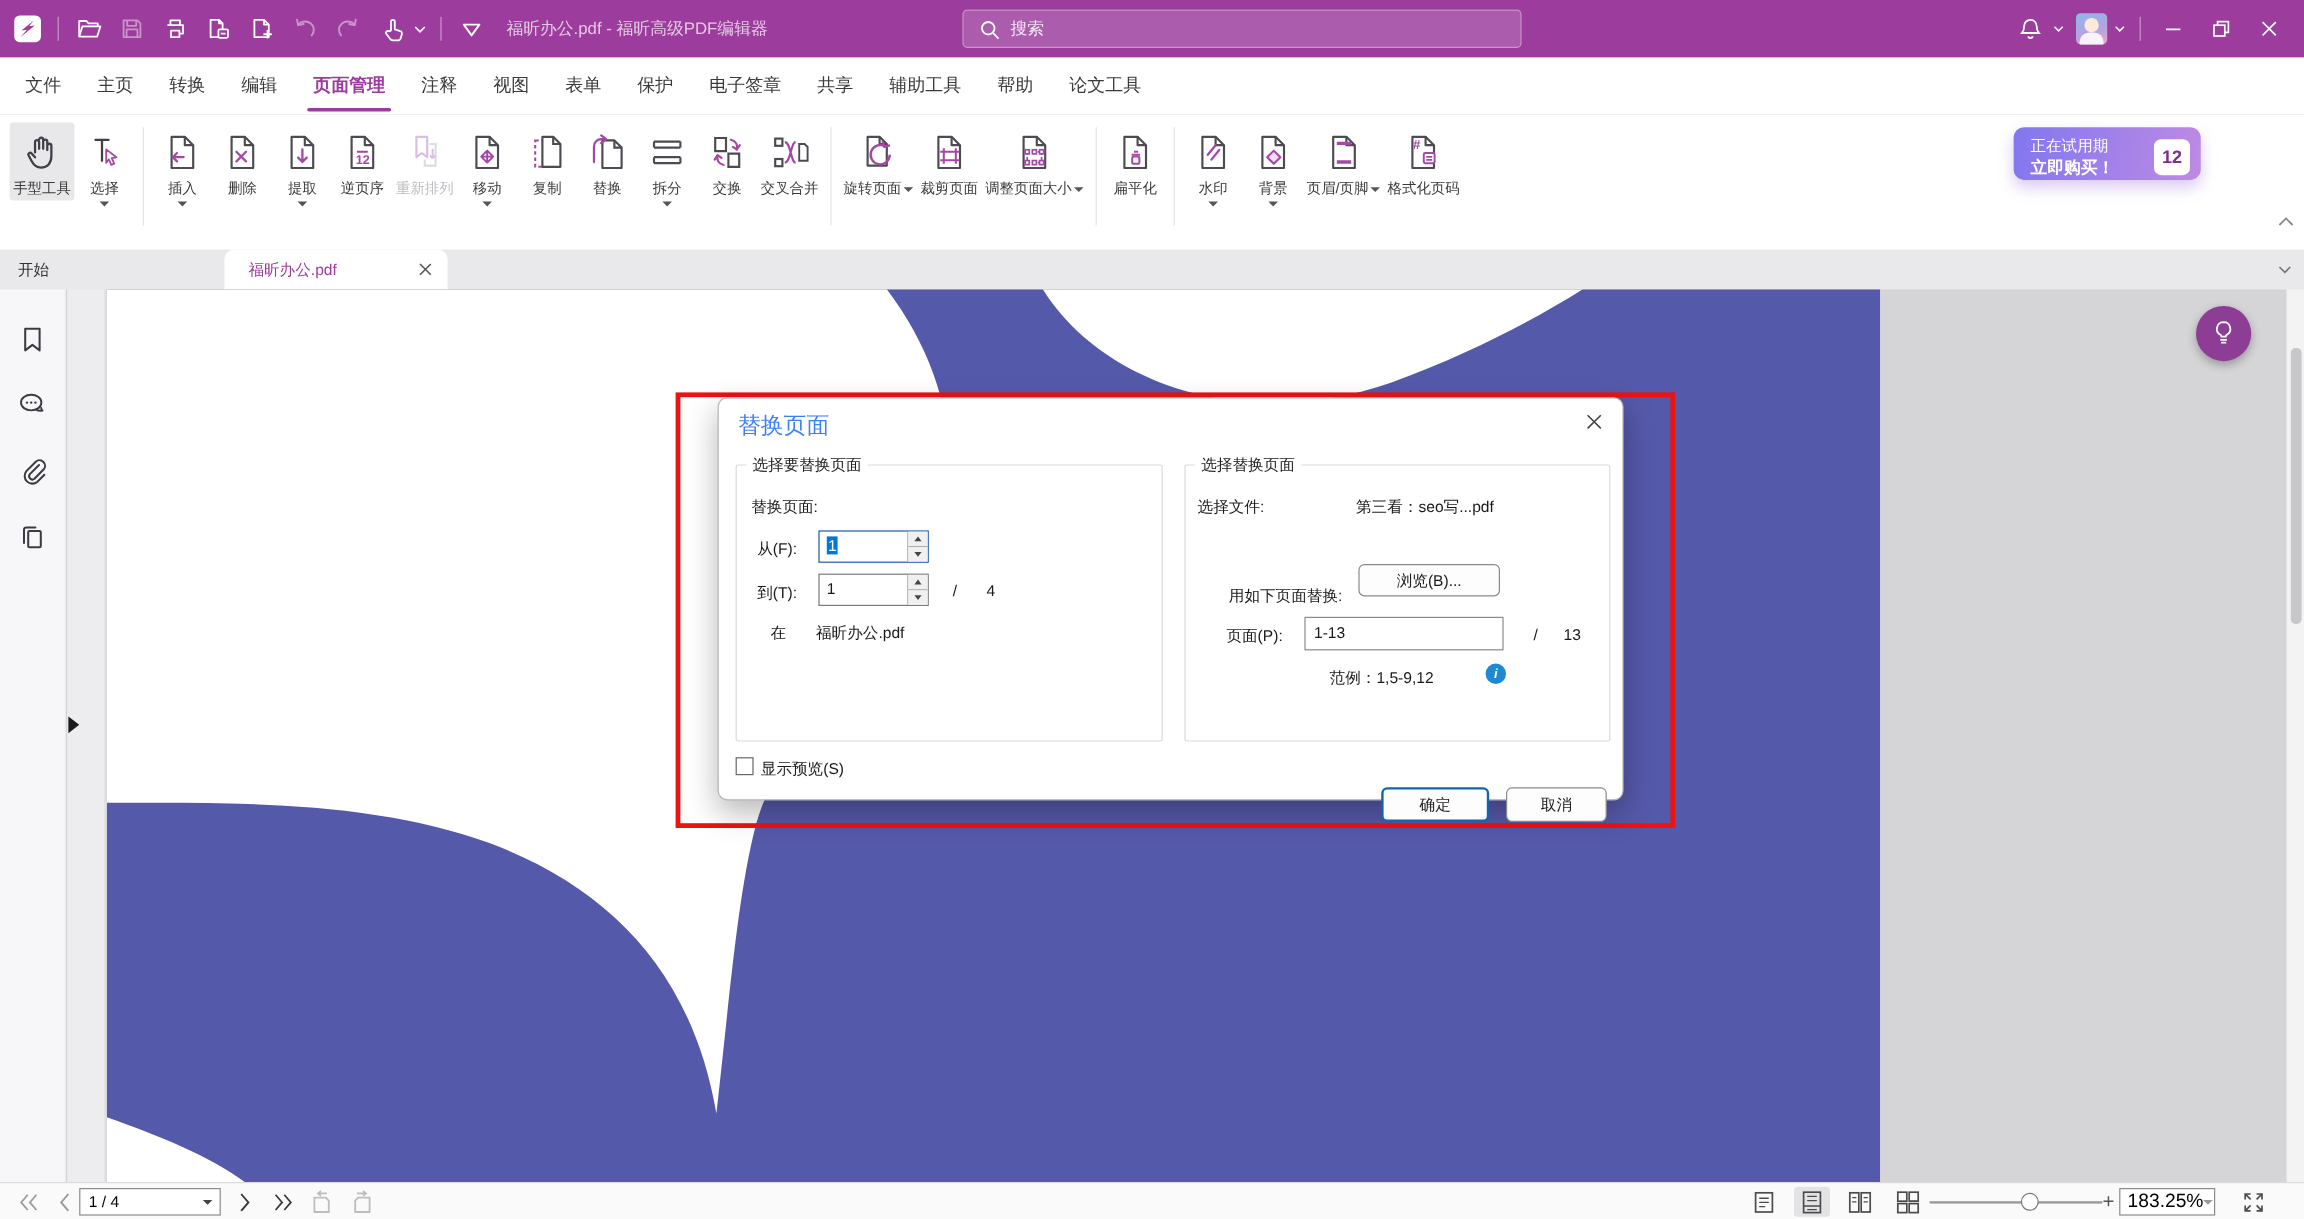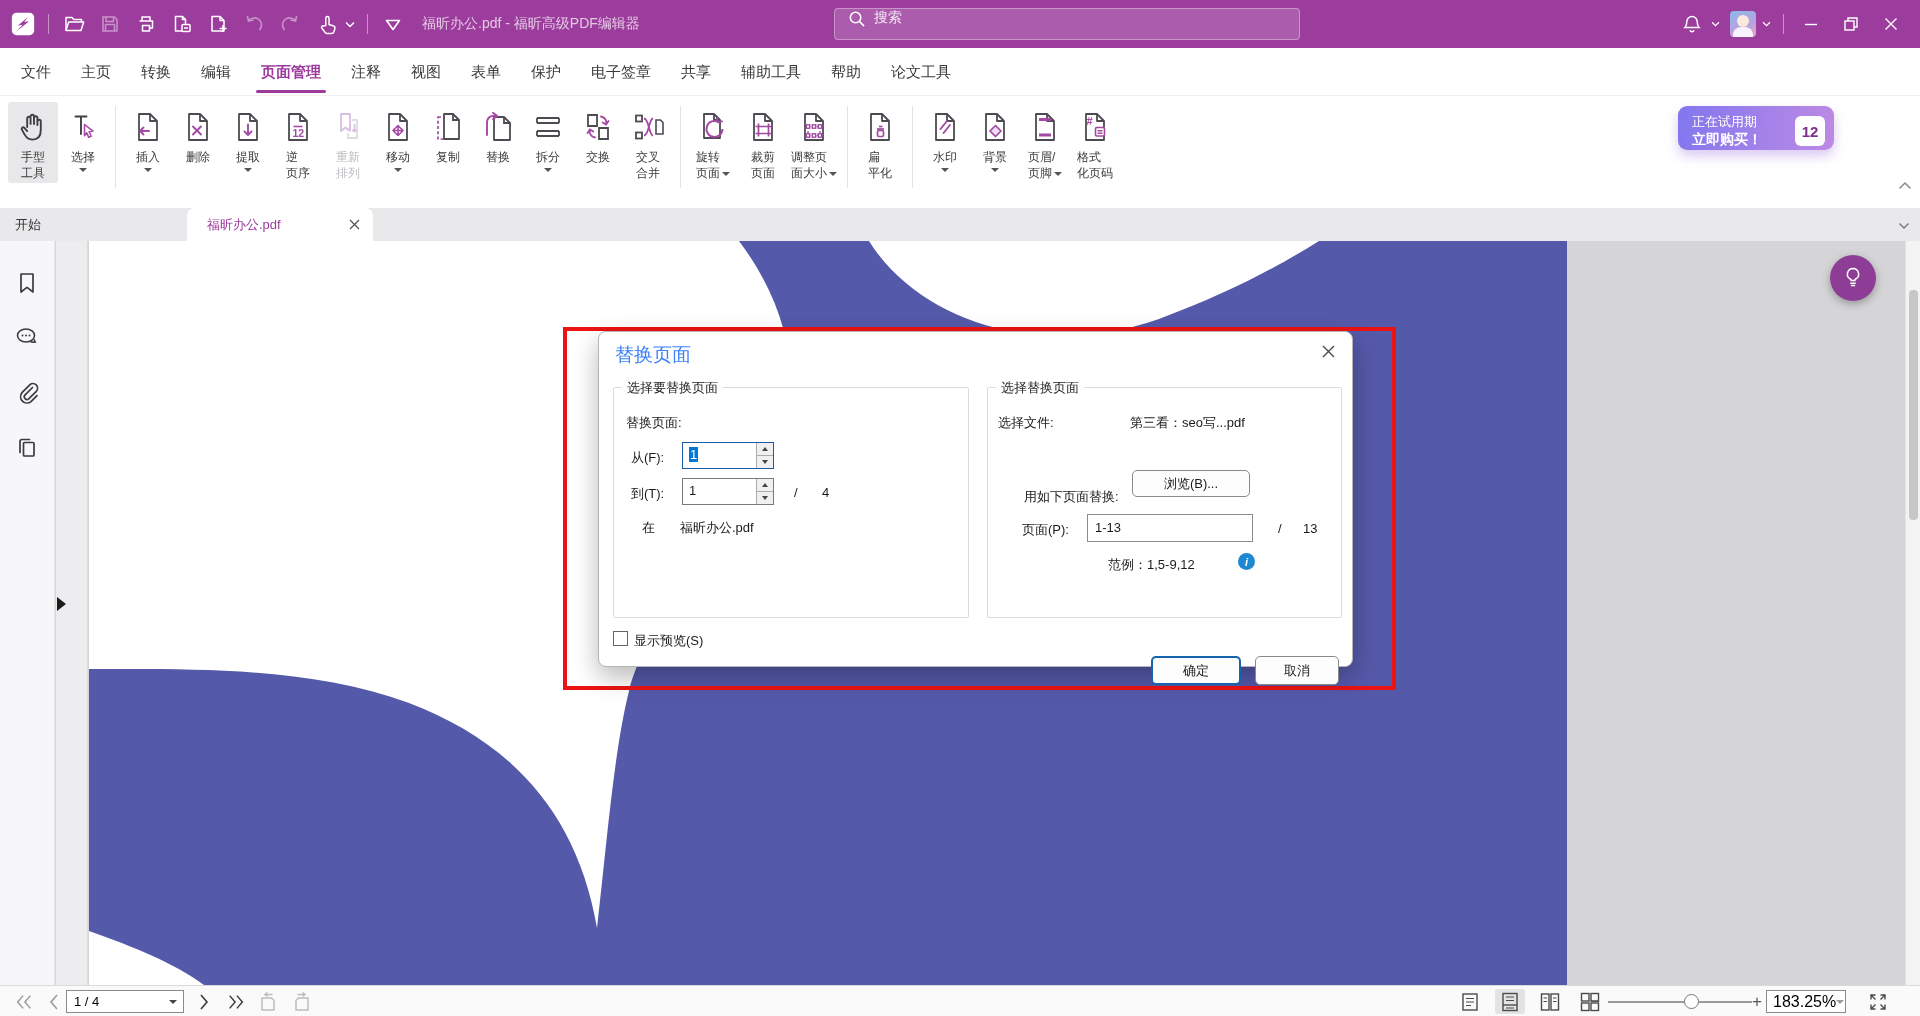--- a/index.html
+++ b/index.html
@@ -8,40 +8,40 @@
   .app { position:relative; width:1920px; height:1016px; overflow:hidden; background:#fff; }
 
   
   .titlebar { position:absolute; left:0; top:0; width:1920px; height:48px; background:#9C3D9D; display:flex; align-items:center; }
   .tb-left { display:flex; align-items:center; gap:10px; padding-left:10px; }
   .tb-icon { width:26px; height:26px; display:flex; align-items:center; justify-content:center; }
   .tb-icon.dim { opacity:.45; }
   .tb-sep { width:1px; height:20px; background:rgba(255,255,255,.45); margin:0 2px; }
   .tb-caret { margin-left:-4px; display:flex; }
   .tb-title { margin-left:16px; font-size:14px; color:rgba(255,255,255,.72); white-space:nowrap; }
-  .tb-search { position:absolute; left:802px; top:8px; width:466px; height:32px; background:rgba(255,255,255,.16); border:1px solid rgba(255,255,255,.35); border-radius:4px; display:flex; align-items:flex-start; gap:8px; padding-left:12px;margin-left:32px; }
+  .tb-search { position:absolute; left:802px; top:8px; width:466px; height:32px; background:rgba(255,255,255,.16); border:1px solid rgba(255,255,255,.35); border-radius:4px; display:flex; align-items:center; gap:8px; padding-left:12px; }
   .tb-search span.ph { color:rgba(255,255,255,.85); font-size:14px; }
   .tb-right { position:absolute; right:14px; top:0; height:48px; display:flex; align-items:center; gap:10px; }
   .avatar { width:26px; height:26px; border-radius:4px; overflow:hidden; background:linear-gradient(160deg,#8fb9ea 0%,#b3a3e0 55%,#eba4c6 100%); position:relative; }
   .avatar:after { content:""; position:absolute; left:7px; top:4px; width:12px; height:12px; border-radius:50%; background:#fde8dc; }
   .avatar:before { content:""; position:absolute; left:3px; top:16px; width:20px; height:12px; border-radius:8px 8px 0 0; background:#f7f2fb; z-index:1; }
   .winbtn { width:30px; height:30px; display:flex; align-items:center; justify-content:center; }
 
   
   .menubar { position:absolute; left:0; top:48px; width:1920px; height:48px; background:#fff; display:flex; align-items:center; padding-left:6px; border-bottom:1px solid #F0F0F2; }
   .menu-item { position:relative; padding:0 15px; font-size:15px; color:#3a3a3a; line-height:48px; cursor:default; }
   .menu-item.active { color:#9C3A9D; font-weight:700; }
   .menu-item.active:after { content:""; position:absolute; left:10px; right:10px; bottom:3px; height:3px; border-radius:2px; background:#9C3A9D; }
 
   
   .ribbon { position:absolute; left:0; top:96px; width:1920px; height:112px; background:#fff; display:flex; align-items:flex-start; padding:6px 0 0 8px; }
   .rb-item { display:flex; flex-direction:column; align-items:center; min-width:50px; padding:3px 3px 2px; border-radius:3px; }
   .rb-item.selected { background:#E8E8EA; }
   .rb-icon { height:44px; display:flex; align-items:center; justify-content:center; }
-  .rb-label { display:flex; flex-direction:column; align-items:flex-start; }
+  .rb-label { display:flex; flex-direction:row; align-items:flex-start; }
   .rb-line { font-size:12px; line-height:16px; color:#3a3a3a; white-space:nowrap; }
   .rb-item.disabled .rb-line { color:#BDBDC2; }
   .rb-caret { width:0; height:0; border-left:4px solid transparent; border-right:4px solid transparent; border-top:4px solid #555; margin-top:3px; }
   .caret-inline { display:inline-block; width:0; height:0; border-left:4px solid transparent; border-right:4px solid transparent; border-top:4px solid #555; margin-left:2px; vertical-align:middle; }
   .rb-sep { width:1px; height:82px; background:#E4E4E7; margin:4px 7px 0; }
   .trial { position:absolute; right:86px; top:10px; width:156px; height:44px; border-radius:9px; background:linear-gradient(100deg,#8177EF 0%,#BE8AE4 100%); box-shadow:0 6px 12px rgba(150,100,220,.35); color:#fff; padding:7px 0 0 14px; }
   .trial-l1 { font-size:13px; line-height:17px; }
   .trial-l2 { font-size:14px; font-weight:700; line-height:18px; }
   .trial-badge { position:absolute; right:9px; top:10px; width:30px; height:30px; border-radius:6px; background:#fff; color:#7B2E8E; font-weight:700; font-size:15px; display:flex; align-items:center; justify-content:center; }
   .ribbon-collapse { position:absolute; right:8px; top:80px; }

